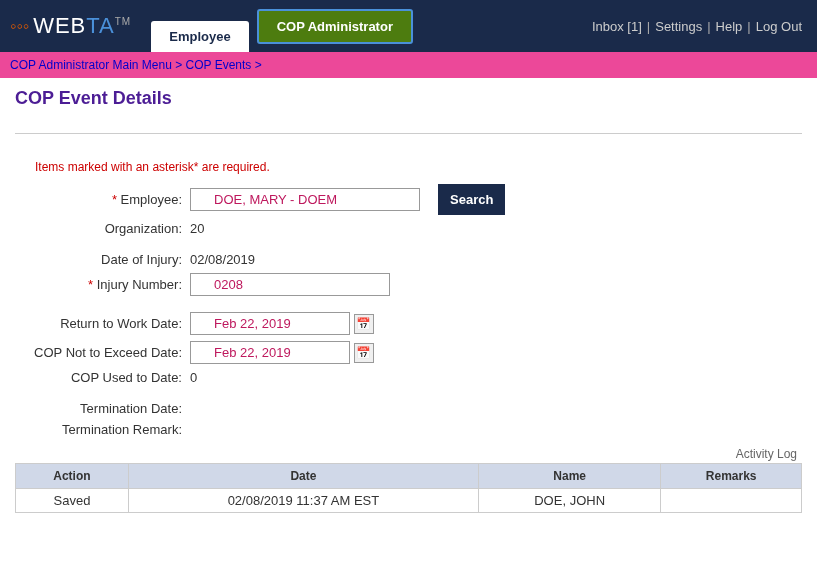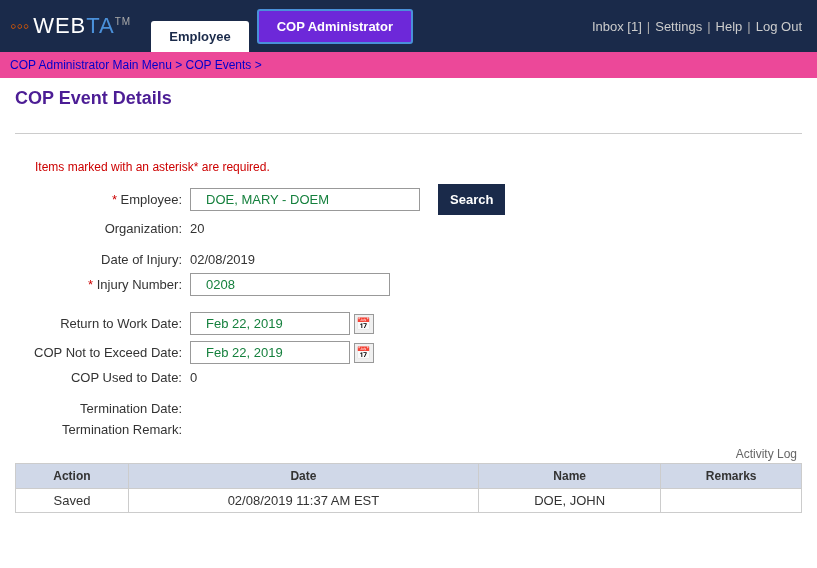--- a/index.html
+++ b/index.html
@@ -7,40 +7,40 @@
 
     
     #header { background: #1a2a4a; display: flex; align-items: center; justify-content: space-between; padding: 0; height: 52px; }
     #logo-area { display: flex; align-items: center; padding-left: 10px; }
     #logo-text { color: #fff; font-size: 22px; font-weight: normal; letter-spacing: 1px; }
     #logo-dots { color: #e05a00; font-size: 18px; margin-right: 4px; }
     #logo-tm { color: #aaa; font-size: 10px; vertical-align: super; }
     #nav-tabs { display: flex; align-items: flex-end; height: 100%; padding-left: 20px; gap: 8px; }
     .nav-tab { padding: 8px 18px; cursor: pointer; font-size: 13px; font-weight: bold; color: #ccc; border: none; background: transparent; }
     .nav-tab.active { background: #fff; color: #1a2a4a; border-radius: 3px 3px 0 0; margin-bottom: 0; }
-    .nav-tab.cop { background: #6d28d9; color: #fff; border: 2px solid #4a90d9; border-radius: 3px; margin-bottom: 8px; }
+    .nav-tab.cop { background: #4d7c0f; color: #fff; border: 2px solid #4a90d9; border-radius: 3px; margin-bottom: 8px; }
     #header-right { display: flex; align-items: flex-start; padding-right: 15px; gap: 5px; color: #ccc; font-size: 13px; }
     #header-right a { color: #ccc; text-decoration: none; }
     #header-right span { color: #aaa; }
 
     
     #breadcrumb { background: #ec4899; padding: 6px 10px; font-size: 12px; color: #0000cc; border-bottom: none; }
     #breadcrumb a { color: #0000cc; text-decoration: none; }
 
     
     #main { padding: 10px 15px; }
     #page-title { font-size: 18px; font-weight: bold; color: #4c1d95; padding-bottom: 24px; border-bottom: 1px solid #ccc; margin-bottom: 26px; }
 
     
     .required-note { color: #cc0000; font-size: 12px; margin-bottom: 10px; margin-left: 20px; }
     .form-row { display: flex; align-items: center; margin-bottom: 6px; }
     .form-label { text-align: right; width: 175px; padding-right: 8px; font-size: 13px; color: #333; flex-shrink: 0; }
     .form-label.required::before { content: '* '; color: #cc0000; }
     .form-value { font-size: 13px; color: #333; }
-    .form-input { border: 1px solid #999; padding: 3px 15px; font-size: 13px; color: #15803d; }
+    .form-input { border: 1px solid #999; padding: 3px 23px; font-size: 13px; color: #be185d; }
     .employee-input { width: 230px; }
     .injury-input { width: 200px; }
     .date-input { width: 160px; }
 
     .search-btn { background: #1a2a4a; color: #fff; border: none; padding: 8px 12px; font-size: 13px; cursor: pointer; margin-left: 18px; font-weight: bold; }
 
     .calendar-icon { display: inline-block; margin-left: 4px; width: 20px; height: 20px; border: 1px solid #999; background: #f0f0f0; cursor: pointer; text-align: center; line-height: 18px; font-size: 12px; vertical-align: middle; }
 
     .spacer-row { height: 10px; }
 

